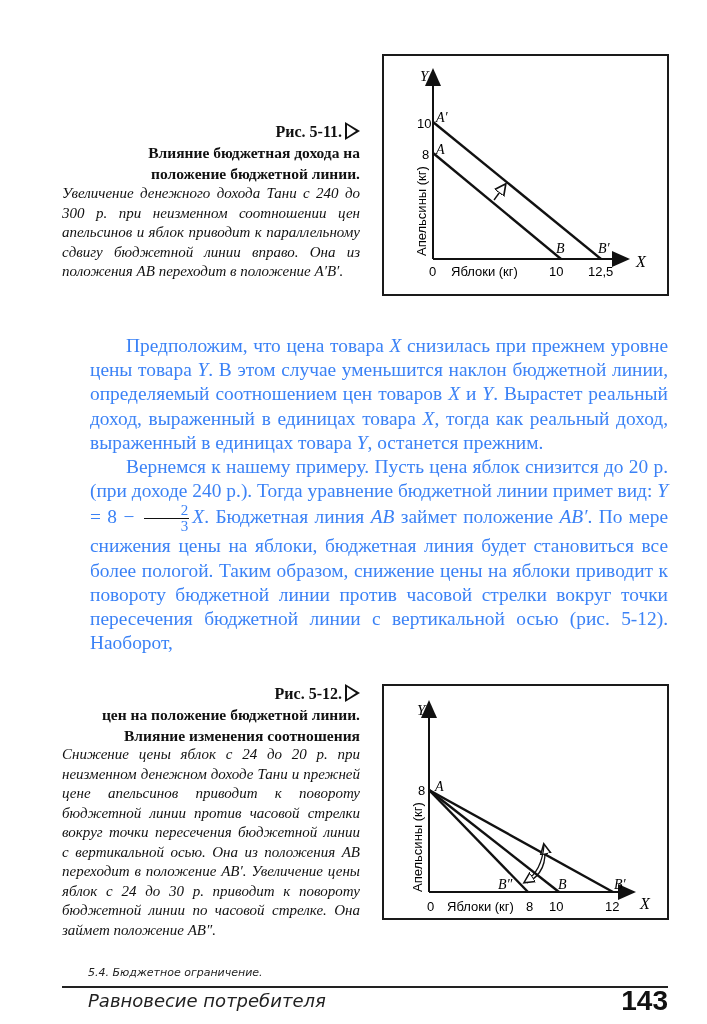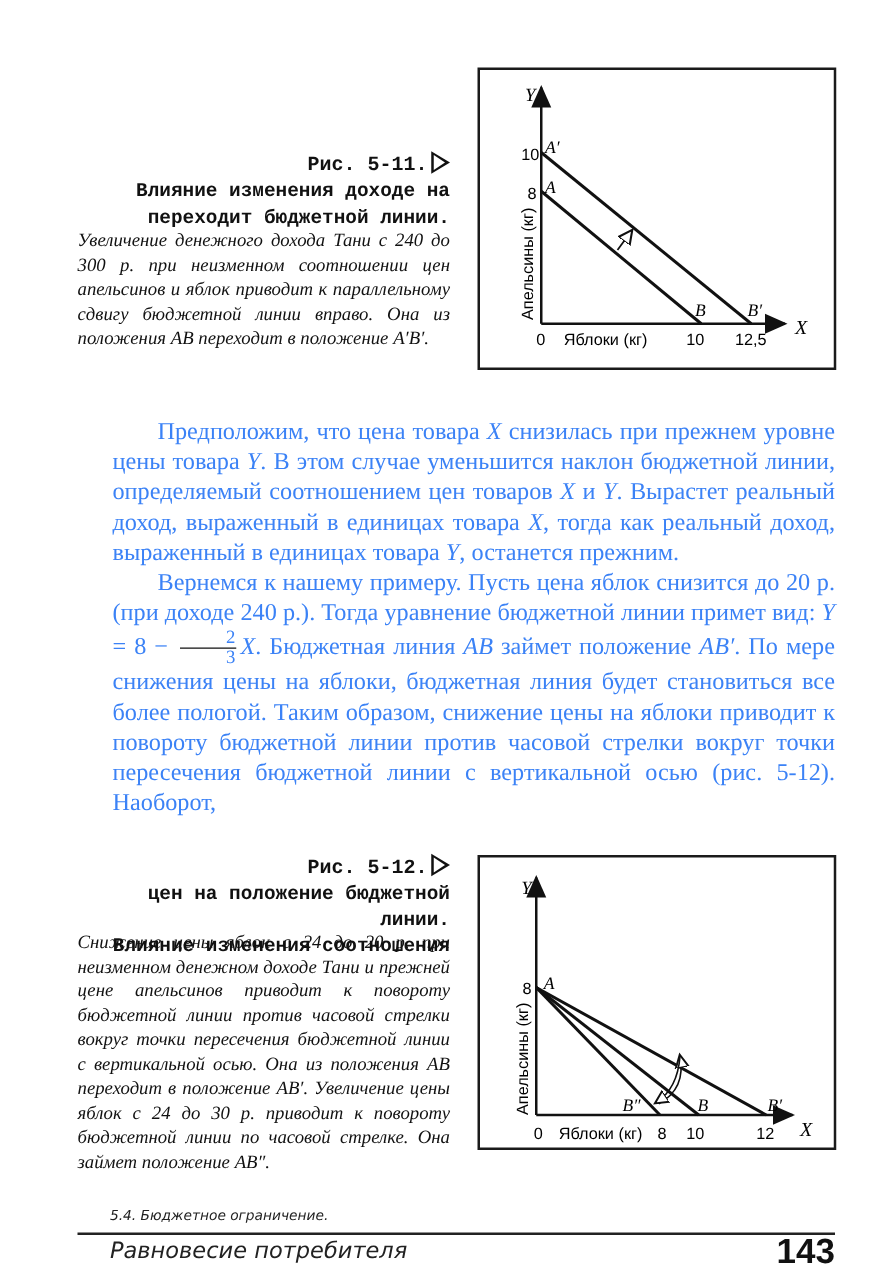--- a/index.html
+++ b/index.html
@@ -7,21 +7,21 @@
     width: 707px; height: 1024px; background: #ffffff; position: relative;
     overflow: hidden; color: #111;
     font-family: "Liberation Serif", "DejaVu Serif", serif;
   }
   .fig-box {
     position: absolute; border: 2px solid #1a1a1a; background: #fff; box-sizing: border-box;
   }
   .fig-box svg { position: absolute; left: 0; top: 0; }
   .cap-title {
     position: absolute; text-align: right;
-    font-family: Liberation Mono, monospace; font-weight: bold;
+    font-family: Liberation Serif, serif; font-weight: bold;
     font-size: 15.5px; line-height: 21px; color: #111;
   }
   .cap-title .figno { font-size: 16px; }
   .tri { display: inline-block; width: 0; height: 0; border-top: 9px solid transparent;
          border-bottom: 9px solid transparent; border-left: 15px solid #111; position: relative; vertical-align: -3px; margin-left: 3px; }
   .tri::after { content: ""; position: absolute; left: -13px; top: -6px; border-top: 6px solid transparent;
          border-bottom: 6px solid transparent; border-left: 9px solid #fff; }
   .cap-text {
     position: absolute; font-style: italic; font-size: 15px; line-height: 19.5px;
     text-align: justify; color: #111;
@@ -40,22 +40,22 @@
   .footer-chap { position: absolute; left: 88px; top: 990px; font-family: "DejaVu Sans", sans-serif; font-style: italic; font-size: 18px; color: #222; }
   .footer-page { position: absolute; right: 39px; top: 985px; font-family: "Liberation Sans", sans-serif; font-weight: bold; font-size: 28px; color: #111; }
   svg text { font-family: "Liberation Sans", "DejaVu Sans", sans-serif; }
   svg .it { font-family: "Liberation Serif", "DejaVu Serif", serif; font-style: italic; }
 </style>
 </head>
 <body>
 
 <div class="cap-title" style="left:90px; top:121px; width:270px;">
   <div><span class="figno">Рис. 5-11.</span><span class="tri"></span></div>
-  <div>Влияние изменения доходе на</div>
-  <div>переходит бюджетной линии.</div>
+  <div>Влияние бюджетная дохода на</div>
+  <div>положение бюджетной линии.</div>
 </div>
 <div class="cap-text" style="left:62px; top:184px; width:298px;">Увеличение денежного дохода Тани с 240 до 300 р. при неизменном соотношении цен апельсинов и яблок приводит к параллельному сдвигу бюджетной линии вправо. Она из положения AB переходит в положение A′B′.</div>
 
 <div class="fig-box" style="left:382px; top:54px; width:287px; height:242px;">
   <svg width="287" height="242" viewBox="0 0 287 242">
     <defs>
       <marker id="ah1" markerWidth="10" markerHeight="10" refX="8" refY="5" orient="auto">
           <path d="M0,1 L9,5 L0,9 z" fill="#111"></path>
         </marker>
       <marker id="hollow1" markerWidth="10" markerHeight="10" refX="7" refY="5" orient="auto">

